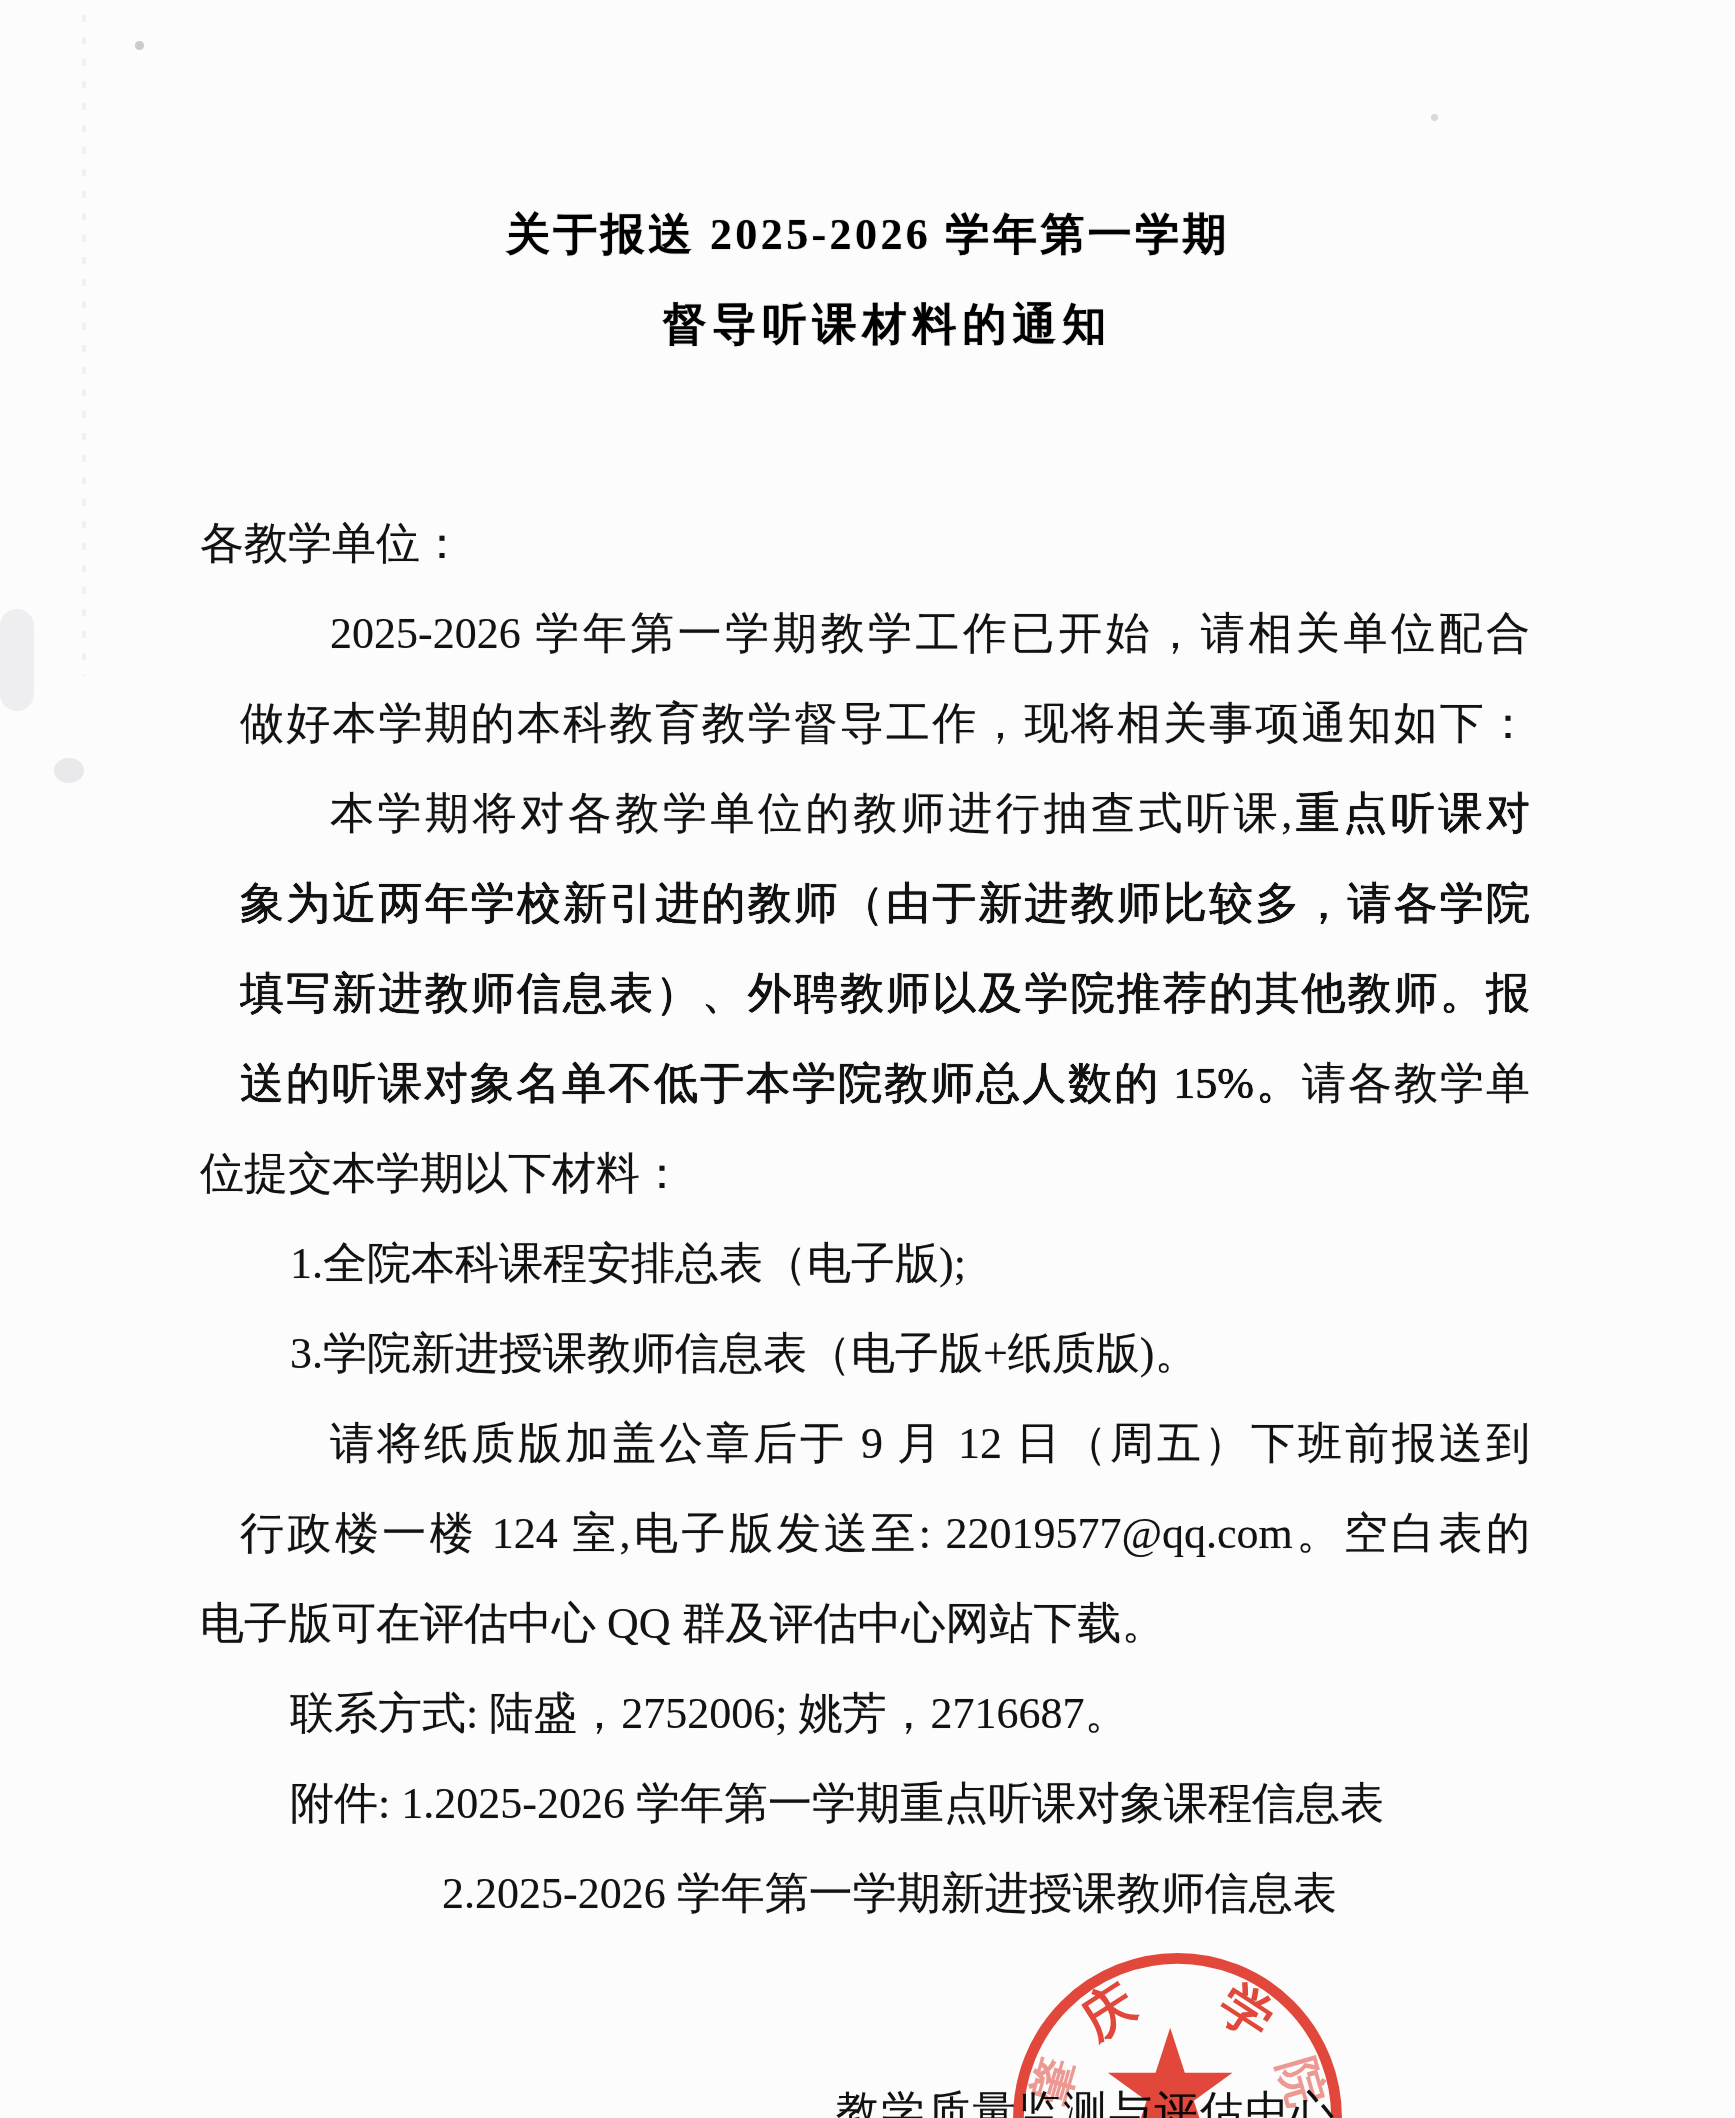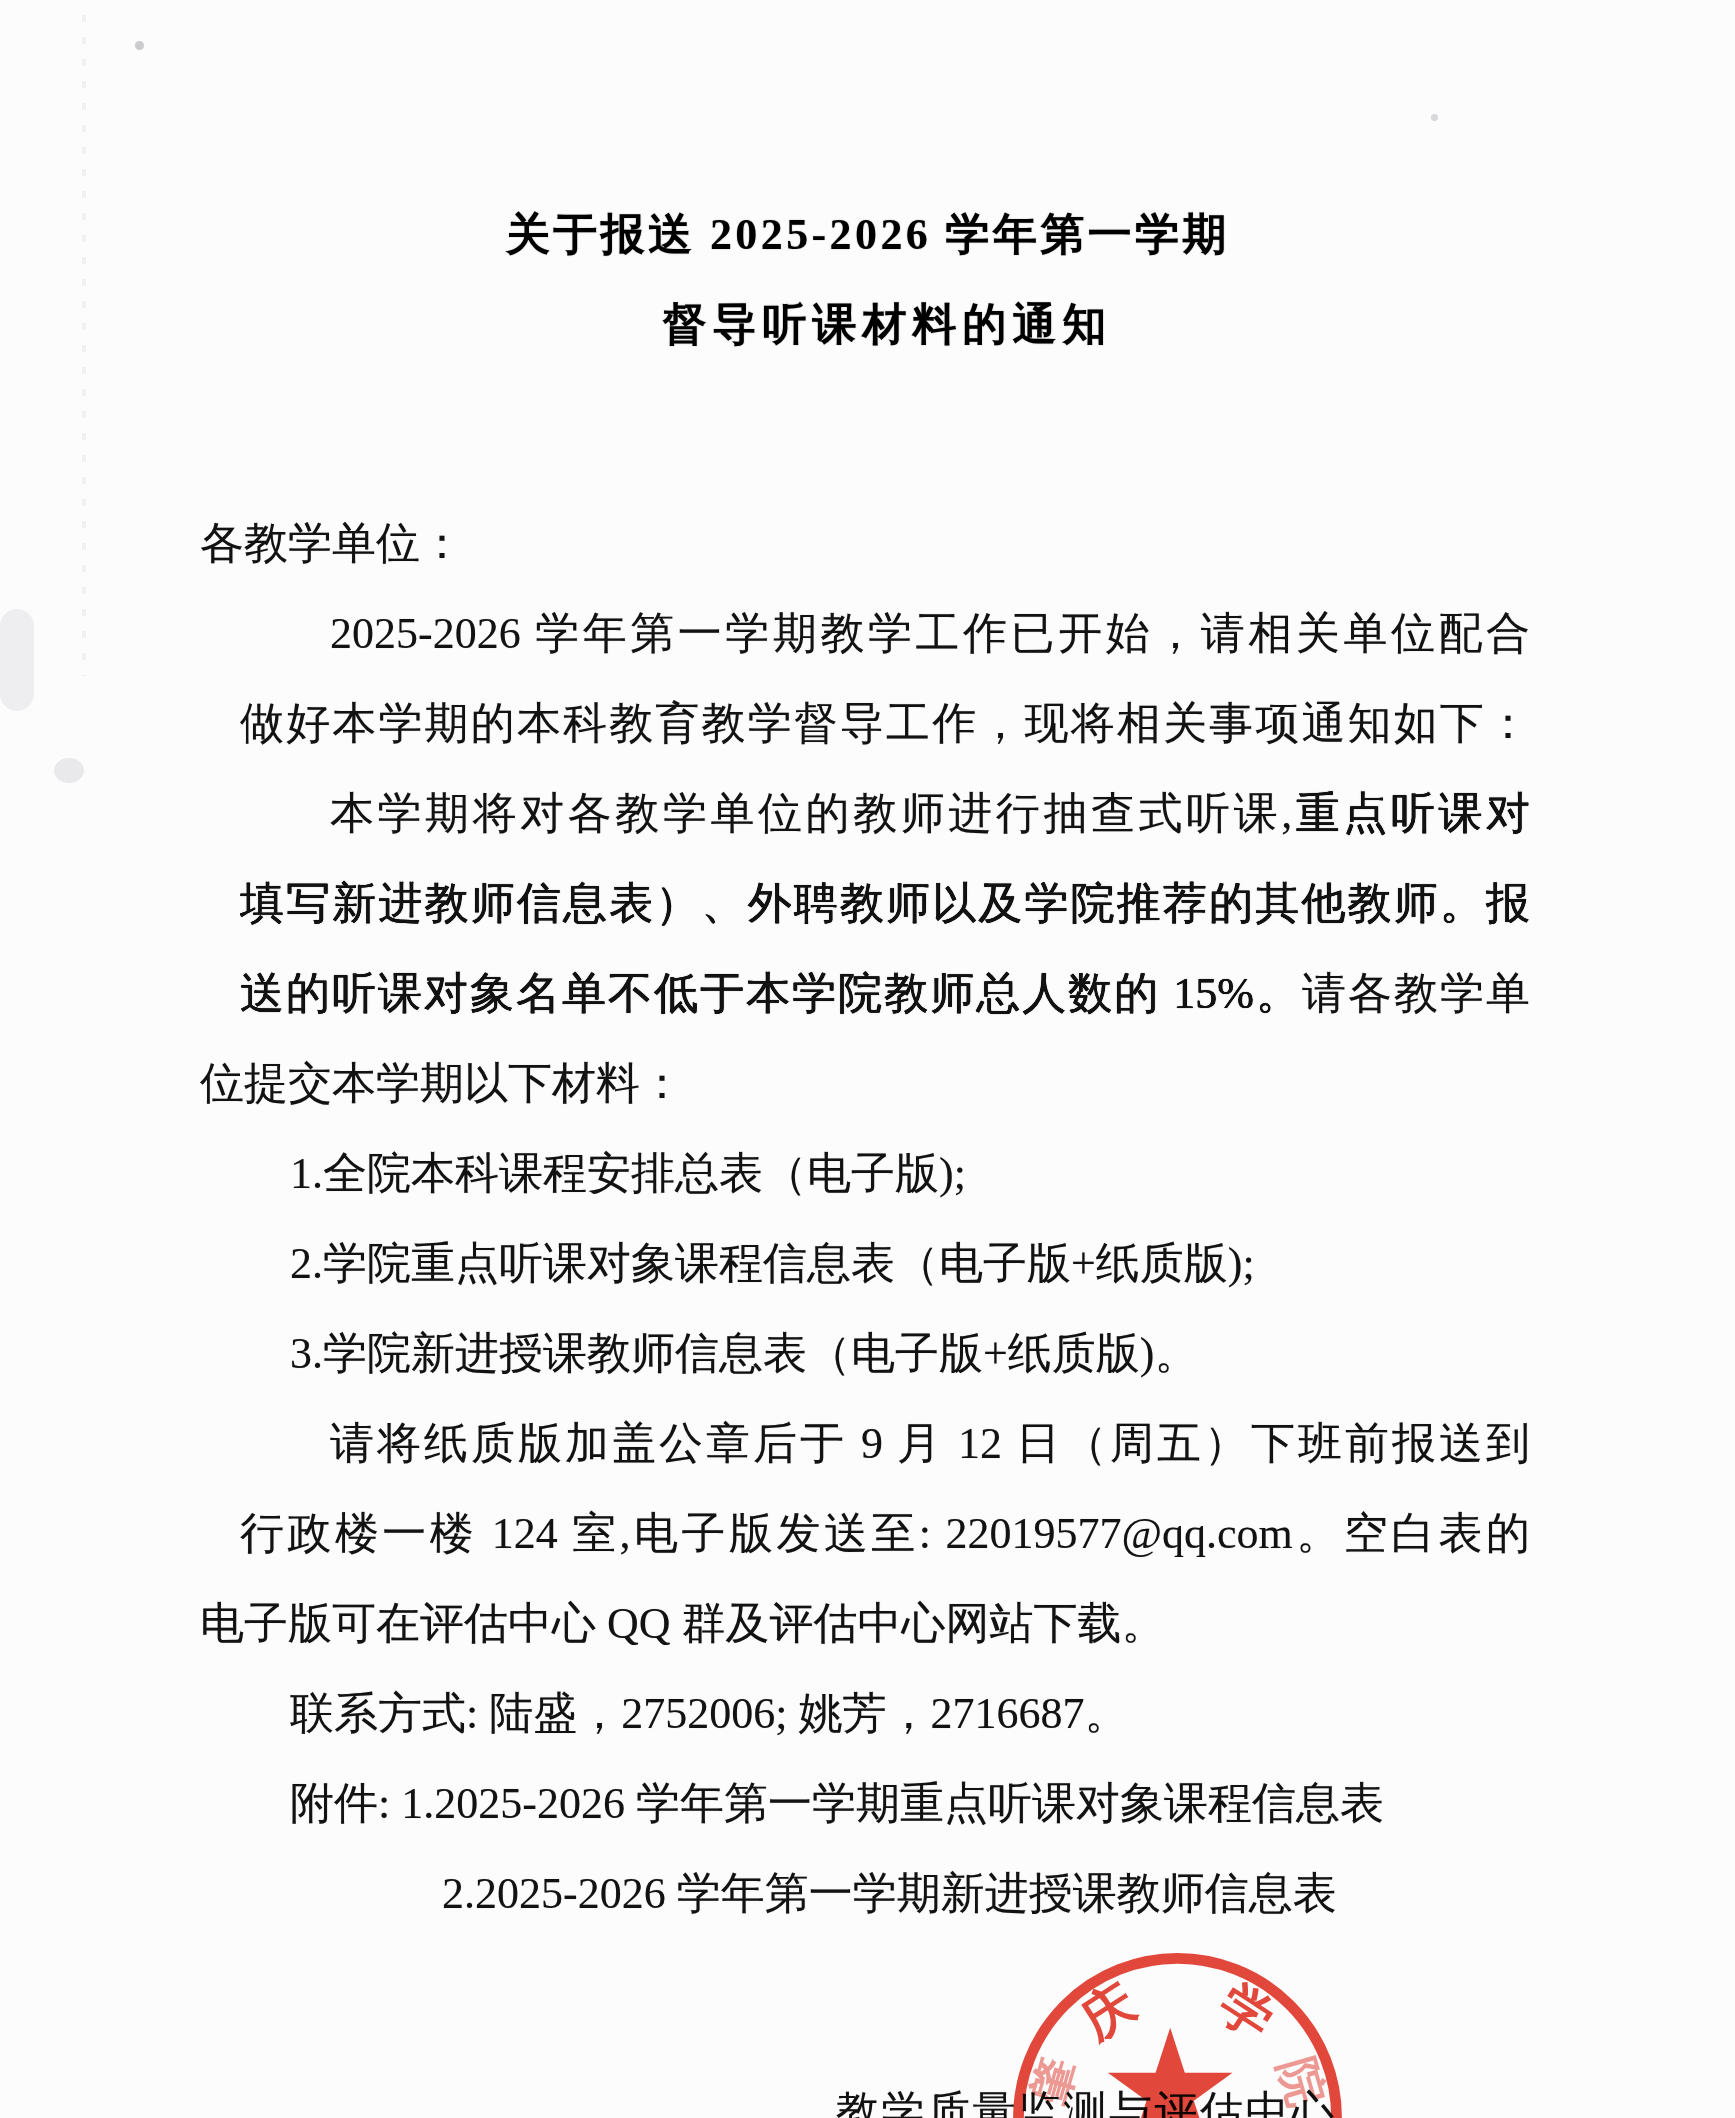--- a/index.html
+++ b/index.html
@@ -66,25 +66,25 @@
 <div class="title">
   <div class="t1">关于报送 2025-2026 学年第一学期</div>
   <div class="t2">督导听课材料的通知</div>
 </div>
 
 <div class="body-block">
     <div class="line"><span>各教学单位：</span></div>
     <div class="line full ind1"><span>2025-2026 学年第一学期教学工作已开始，请相关单位配合</span></div>
     <div class="line full"><span>做好本学期的本科教育教学督导工作，现将相关事项通知如下：</span></div>
     <div class="line full ind1"><span>本学期将对各教学单位的教师进行抽查式听课,</span><span class="b">重点听课对</span></div>
+    <div class="line full"><span class="b">象为近两年学校新引进的教师（由于新进教师比较多，请各学院</span></div>
     <div class="line full"><span class="b">填写新进教师信息表）、外聘教师以及学院推荐的其他教师。报</span></div>
     <div class="line full"><span class="b">送的听课对象名单不低于本学院教师总人数的 15%。</span><span>请各教学单</span></div>
     <div class="line"><span>位提交本学期以下材料：</span></div>
     <div class="line ind1"><span>1.全院本科课程安排总表（电子版);</span></div>
-    <div class="line ind1"><span>2.学院重点听课对象课程信息表（电子版+纸质版);</span></div>
     <div class="line ind1"><span>3.学院新进授课教师信息表（电子版+纸质版)。</span></div>
     <div class="line full ind1"><span>请将纸质版加盖公章后于 9 月 12 日（周五）下班前报送到</span></div>
     <div class="line full"><span>行政楼一楼 124 室,电子版发送至: 22019577@qq.com。空白表的</span></div>
     <div class="line"><span>电子版可在评估中心 QQ 群及评估中心网站下载。</span></div>
     <div class="line ind1"><span>联系方式: 陆盛，2752006; 姚芳，2716687。</span></div>
     <div class="line ind1"><span>附件: 1.2025-2026 学年第一学期重点听课对象课程信息表</span></div>
     <div class="line ind2"><span>2.2025-2026 学年第一学期新进授课教师信息表</span></div>
   </div>
 
 <div class="footer-org">教学质量监测与评估中心</div>

